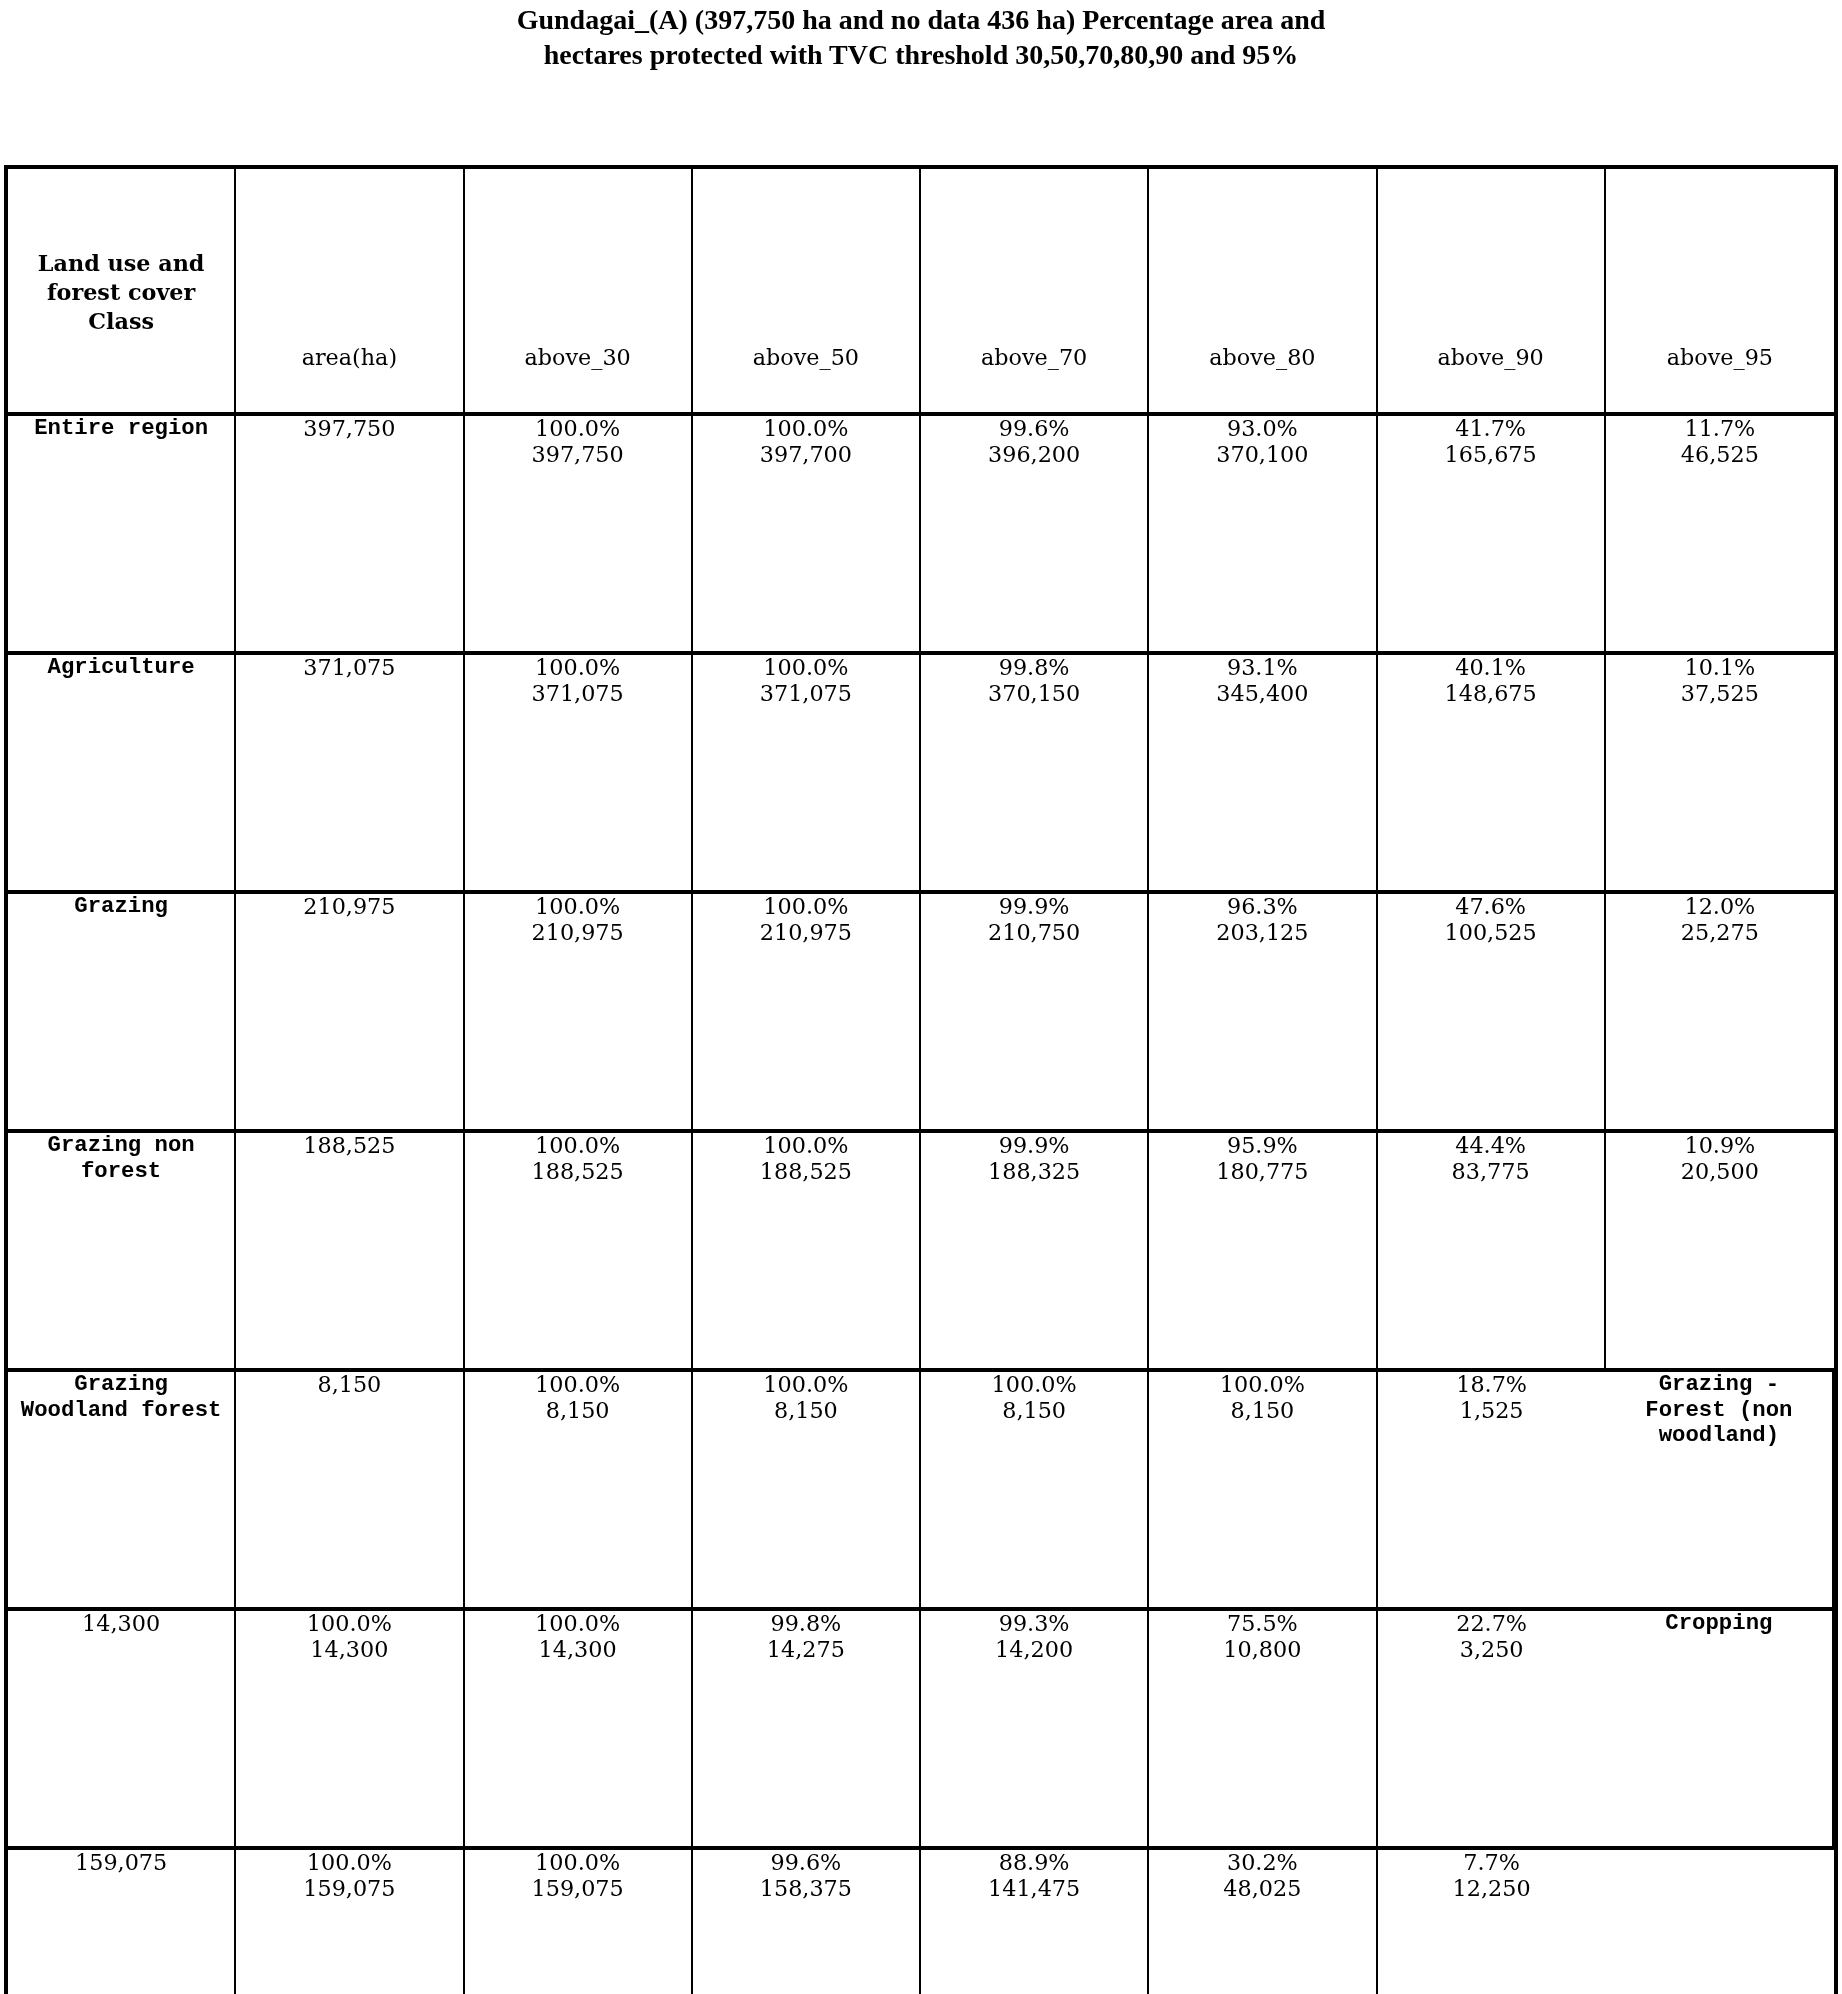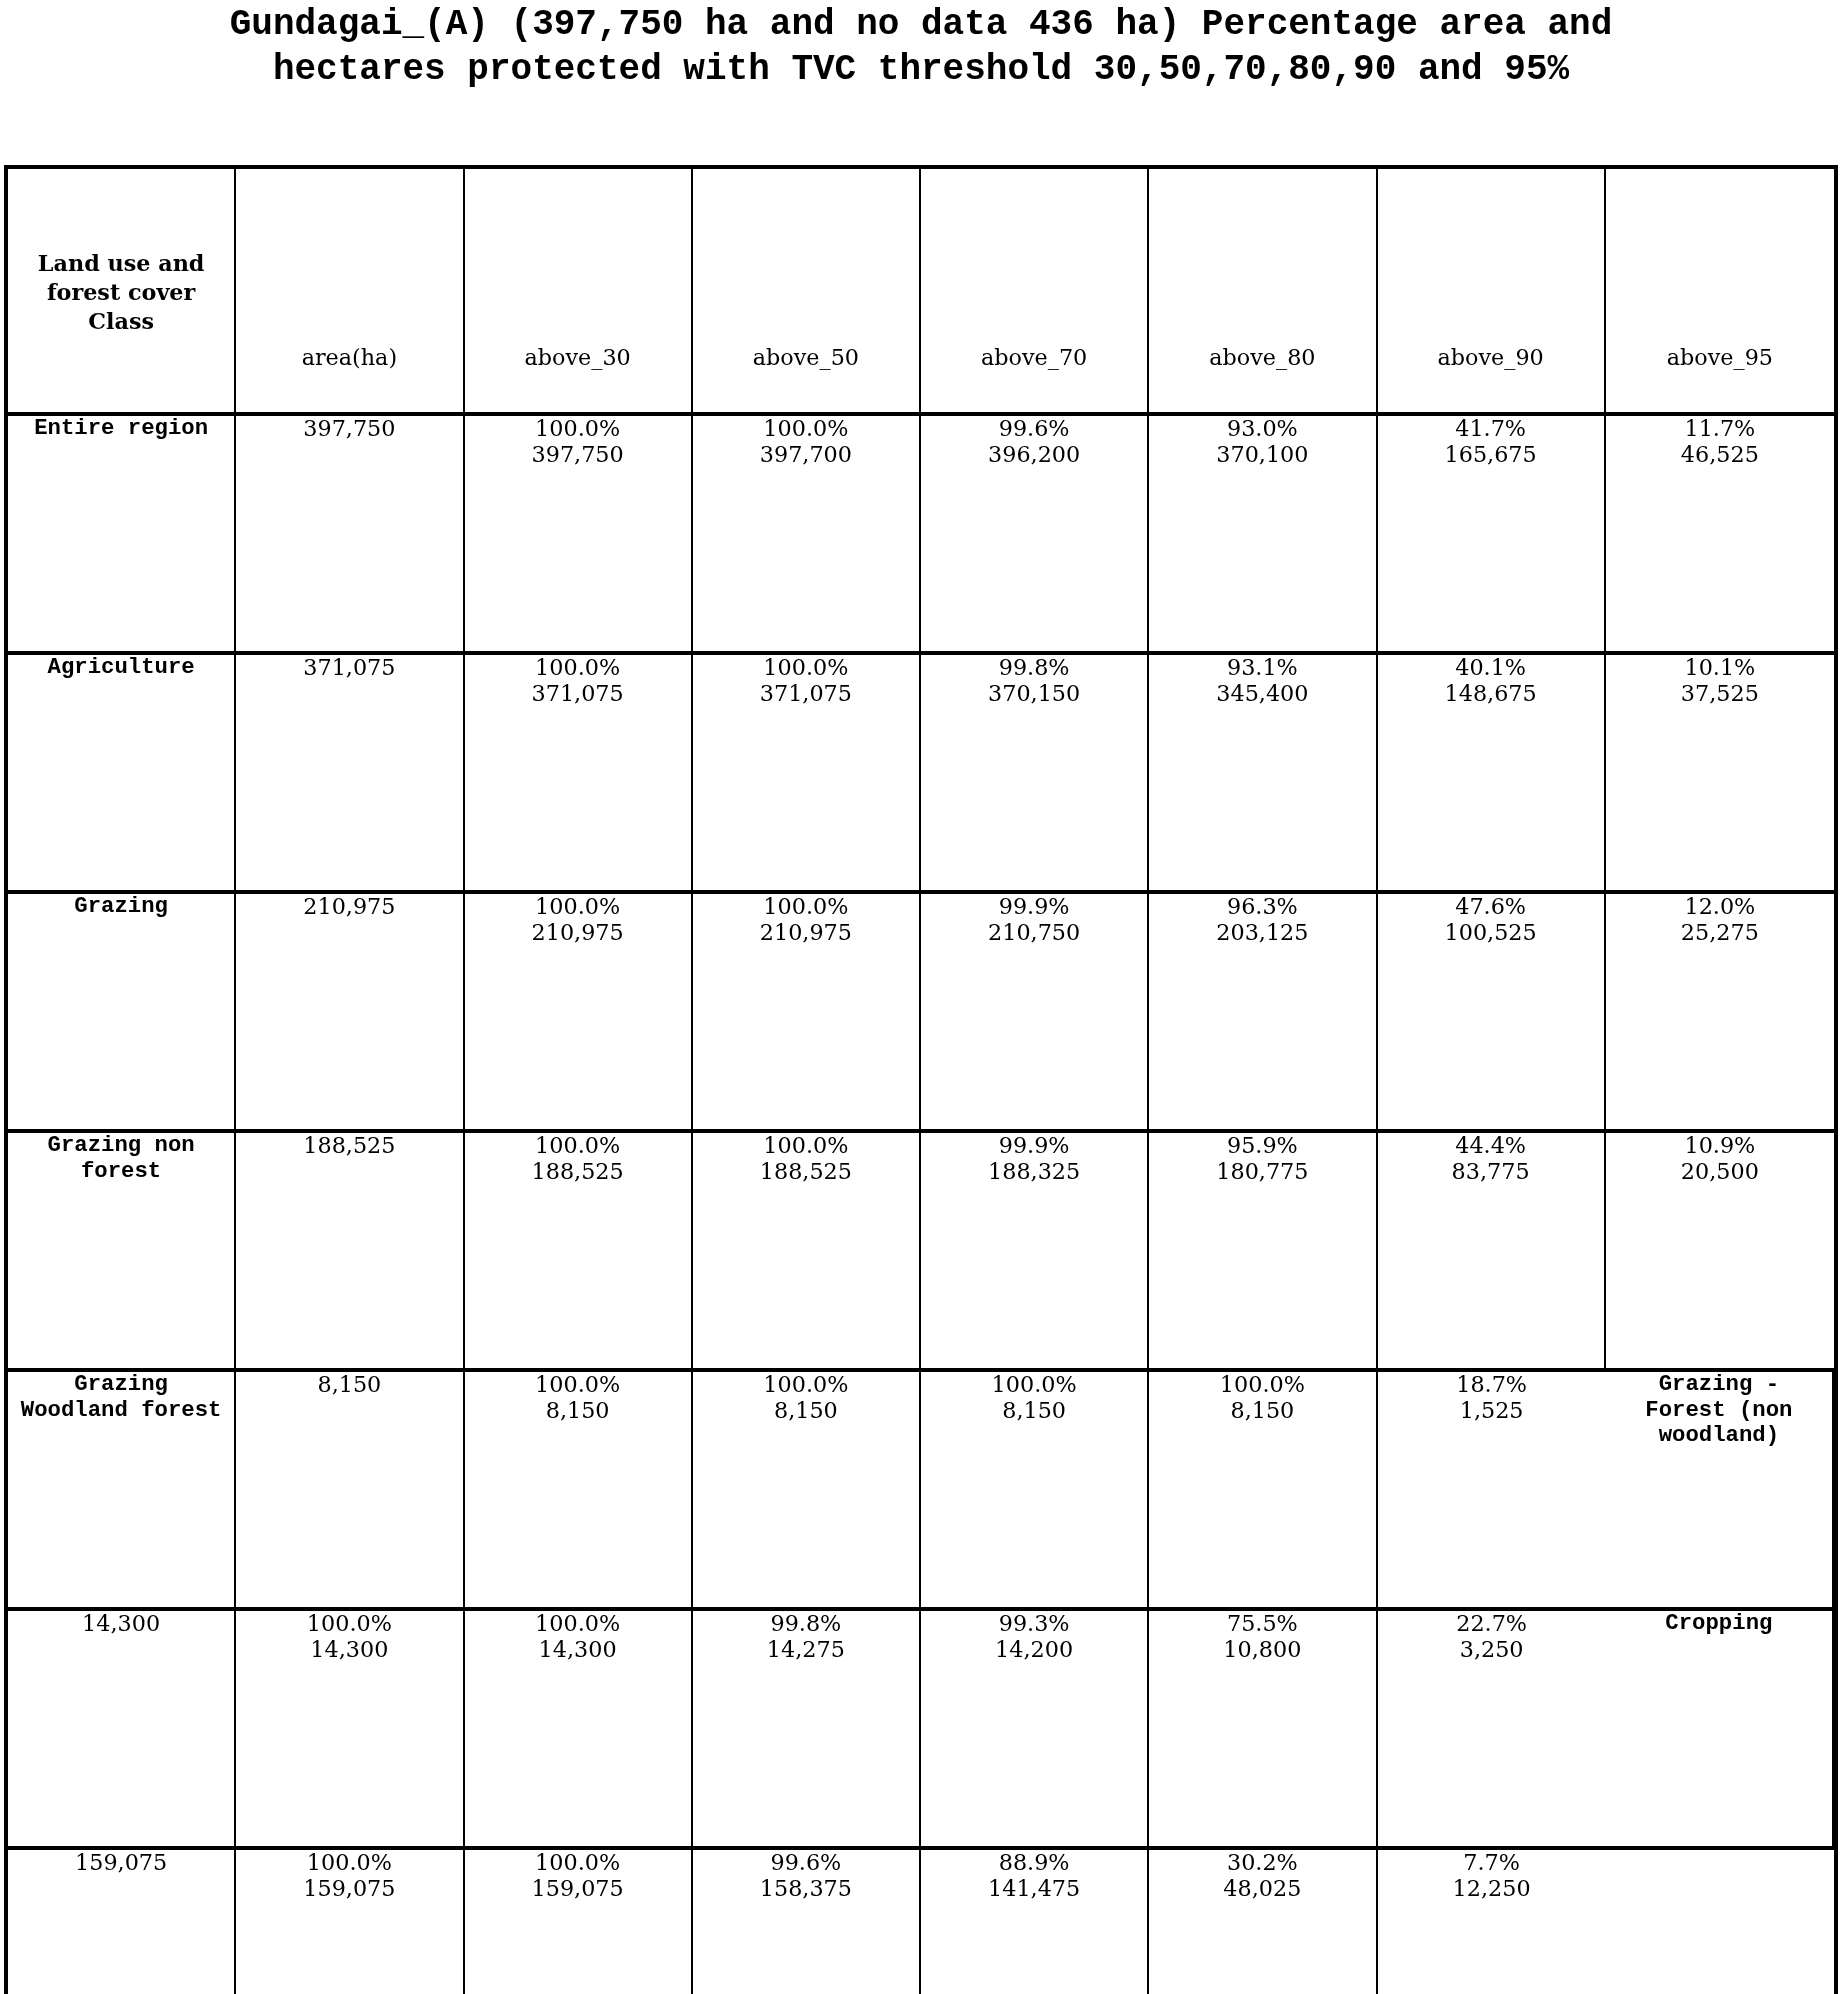--- a/index.html
+++ b/index.html
@@ -2,22 +2,22 @@
 <html style="font-size:6.4px"><head>
 <meta charset="utf-8">
 <style>
   html,body { margin:0; padding:0; }
   body {
     width:1842px; height:2521px; position:relative; background:#ffffff;
     font-family:"DejaVu Serif", serif; color:#000;
   }
   .title {
     position:absolute; top:1.6px; left:0; right:0; text-align:center;
-    font-family:Liberation Mono, monospace; font-weight:bold;
-    font-size:36px; line-height:1.25;
+    font-family:Liberation Serif, serif; font-weight:bold;
+    font-size:28px; line-height:1.25;
   }
   
   .tbl {
     position:absolute; left:4px; right:4px; top:165px;
     display:grid; grid-template-columns:repeat(8,1fr);
     grid-template-rows:247px repeat(8,239px);
     border:4.4px solid #000; background:#fff;
   }
   .cell { position:relative; border-right:2px solid #000; border-bottom:4.4px solid #000; font-size:22.3px; }
   .cell.lastcol { border-right:none;padding-left:36px; }

